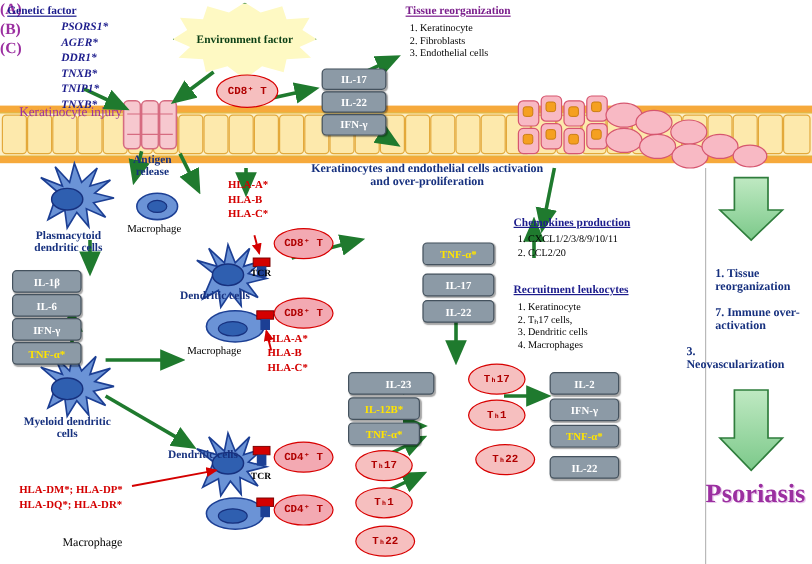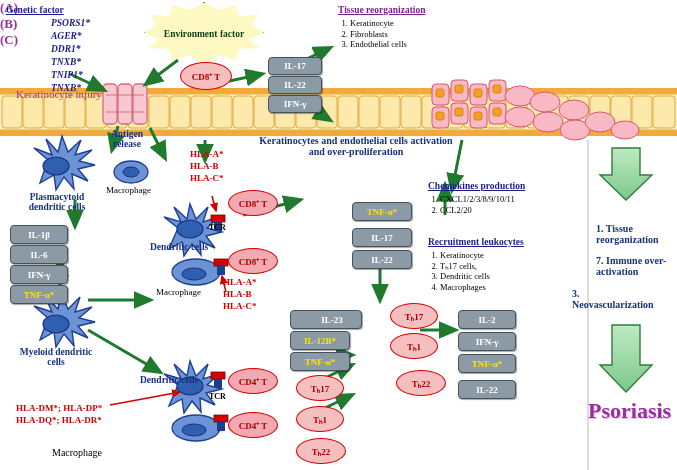--- a/index.html
+++ b/index.html
@@ -44,20 +44,21 @@
   .ell{
     position:absolute;
     border:1.6px solid #d80000;
     border-radius:50%;
     background:#f6bfbf;
     color:#b00000;
     font-weight:bold;
     font-size:9px;
     display:flex;align-items:center;justify-content:center;
     text-align:center;
+    font-family:Liberation Mono, monospace;
   }
   .ell.pink{background:#f3a9b2;}
 
   
   .star{
     position:absolute;
     background:#fef9c3;
     border:1px solid #1f7a2e;
     color:#0b3f14;
     font-weight:bold;

